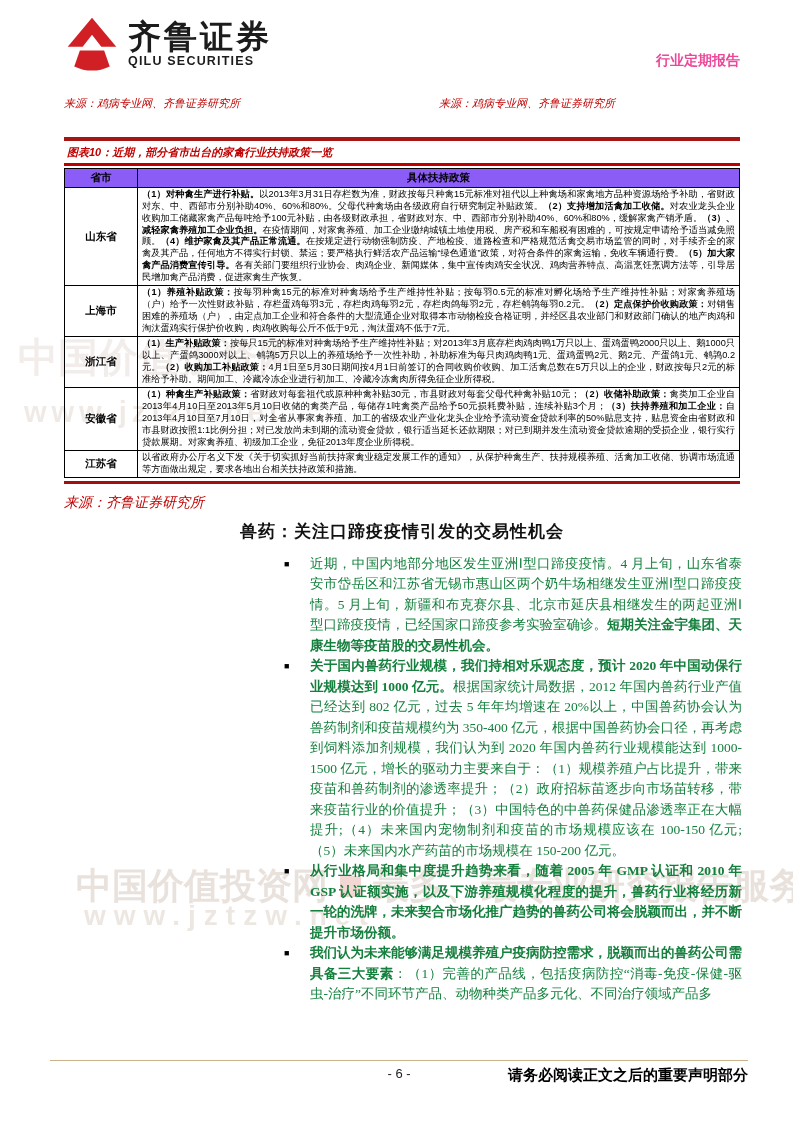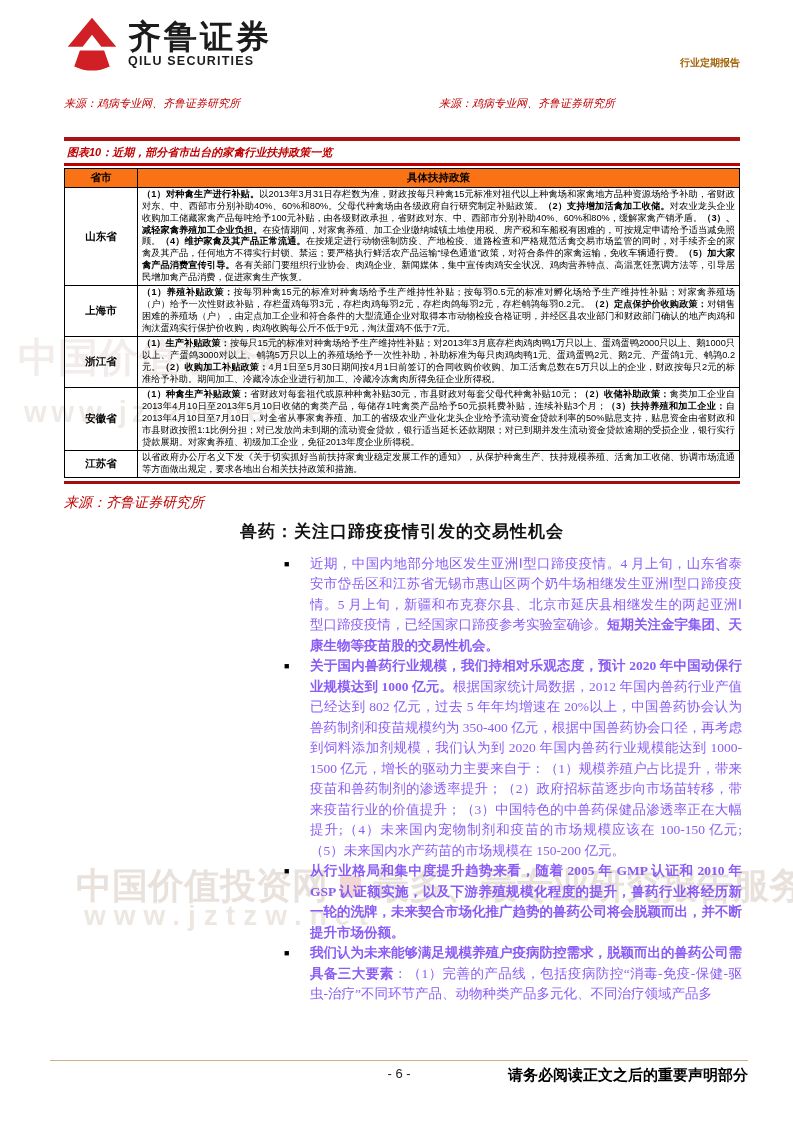--- a/index.html
+++ b/index.html
@@ -7,46 +7,46 @@
         font-family:"Liberation Sans",sans-serif;color:#111;}
   .content{position:relative;z-index:1;padding:16px 53px 0 64px;box-sizing:border-box;}
 
   
   .hdr{display:flex;justify-content:space-between;align-items:flex-end;}
   .logo-wrap{display:flex;align-items:center;}
   .logo-svg{width:56px;height:56px;flex:none;}
   .logo-txt{margin-left:8px;}
   .logo-cn{font-size:33px;font-weight:bold;color:#1c1c1c;letter-spacing:3px;line-height:34px;}
   .logo-en{font-size:12.5px;font-weight:bold;color:#1c1c1c;letter-spacing:1.2px;}
-  .report-type{font-size:10px;font-weight:bold;color:#a16207;padding-bottom:2px;font-family:"Liberation Serif",serif;}
+  .report-type{font-size:14px;font-weight:bold;color:#ec4899;padding-bottom:2px;font-family:"Liberation Serif",serif;}
 
   
   .sources-row{display:flex;margin-top:24px;font-size:11px;color:#c00000;font-style:italic;font-family:"Liberation Serif",serif;gap:24px;}
   .sources-row .src-left{width:351px;flex:none;}
 
   
   .table-block{margin-top:26px;}
   .fig-title{border-top:4px solid #a61414;border-bottom:3px solid #c00000;color:#c00000;
              font-weight:bold;font-style:italic;font-size:11px;padding:4px 3px 3px;}
   table.policy{width:100%;border-collapse:collapse;margin-top:2px;font-size:9.2px;line-height:1.3;color:#000;}
   table.policy th,table.policy td{border:1px solid #000;}
-  table.policy thead th{background:#f97316;font-size:10.5px;font-weight:bold;padding:2px;text-align:center;}
+  table.policy thead th{background:#8b5cf6;font-size:10.5px;font-weight:bold;padding:2px;text-align:center;}
   td.prov{text-align:center;font-weight:bold;font-size:10.5px;width:70px;}
   td.policy-cell{padding:1px 4px;text-align:justify;}
   .b{font-weight:bold;}
   .table-bottom-line{border-top:3.5px solid #a01010;margin-top:3px;}
   .src-below{margin-top:10px;font-size:14px;color:#c00000;font-style:italic;font-family:Liberation Sans, sans-serif;}
 
   
   .section-title{text-align:center;font-size:17px;font-weight:bold;color:#111;margin:8px 0 11px;
                  letter-spacing:1px;font-family:"Liberation Serif",serif;}
   .bullets{margin-left:220px;width:458px;}
   .bullet{display:flex;}
   .marker{width:26px;flex:none;font-size:9px;padding-top:5px;color:#000;}
-  .btext{flex:1;font-size:13.5px;line-height:20.5px;text-align:justify;color:#8b5cf6;
+  .btext{flex:1;font-size:13.5px;line-height:20.5px;text-align:justify;color:#15803d;
          font-family:"Liberation Serif",serif;}
 
   
   .footer{position:absolute;left:50px;right:45px;top:1060px;border-top:1.5px solid #c9b28c;
           padding-top:5px;z-index:2;}
   .page-num{position:absolute;left:0;right:0;top:5px;text-align:center;font-size:13px;color:#222;}
   .disclaimer{text-align:right;font-weight:bold;font-size:15px;color:#000;font-family:"Liberation Serif",serif;}
 
   
   .wm{position:absolute;z-index:0;color:#cdbbae;font-weight:bold;white-space:nowrap;}

